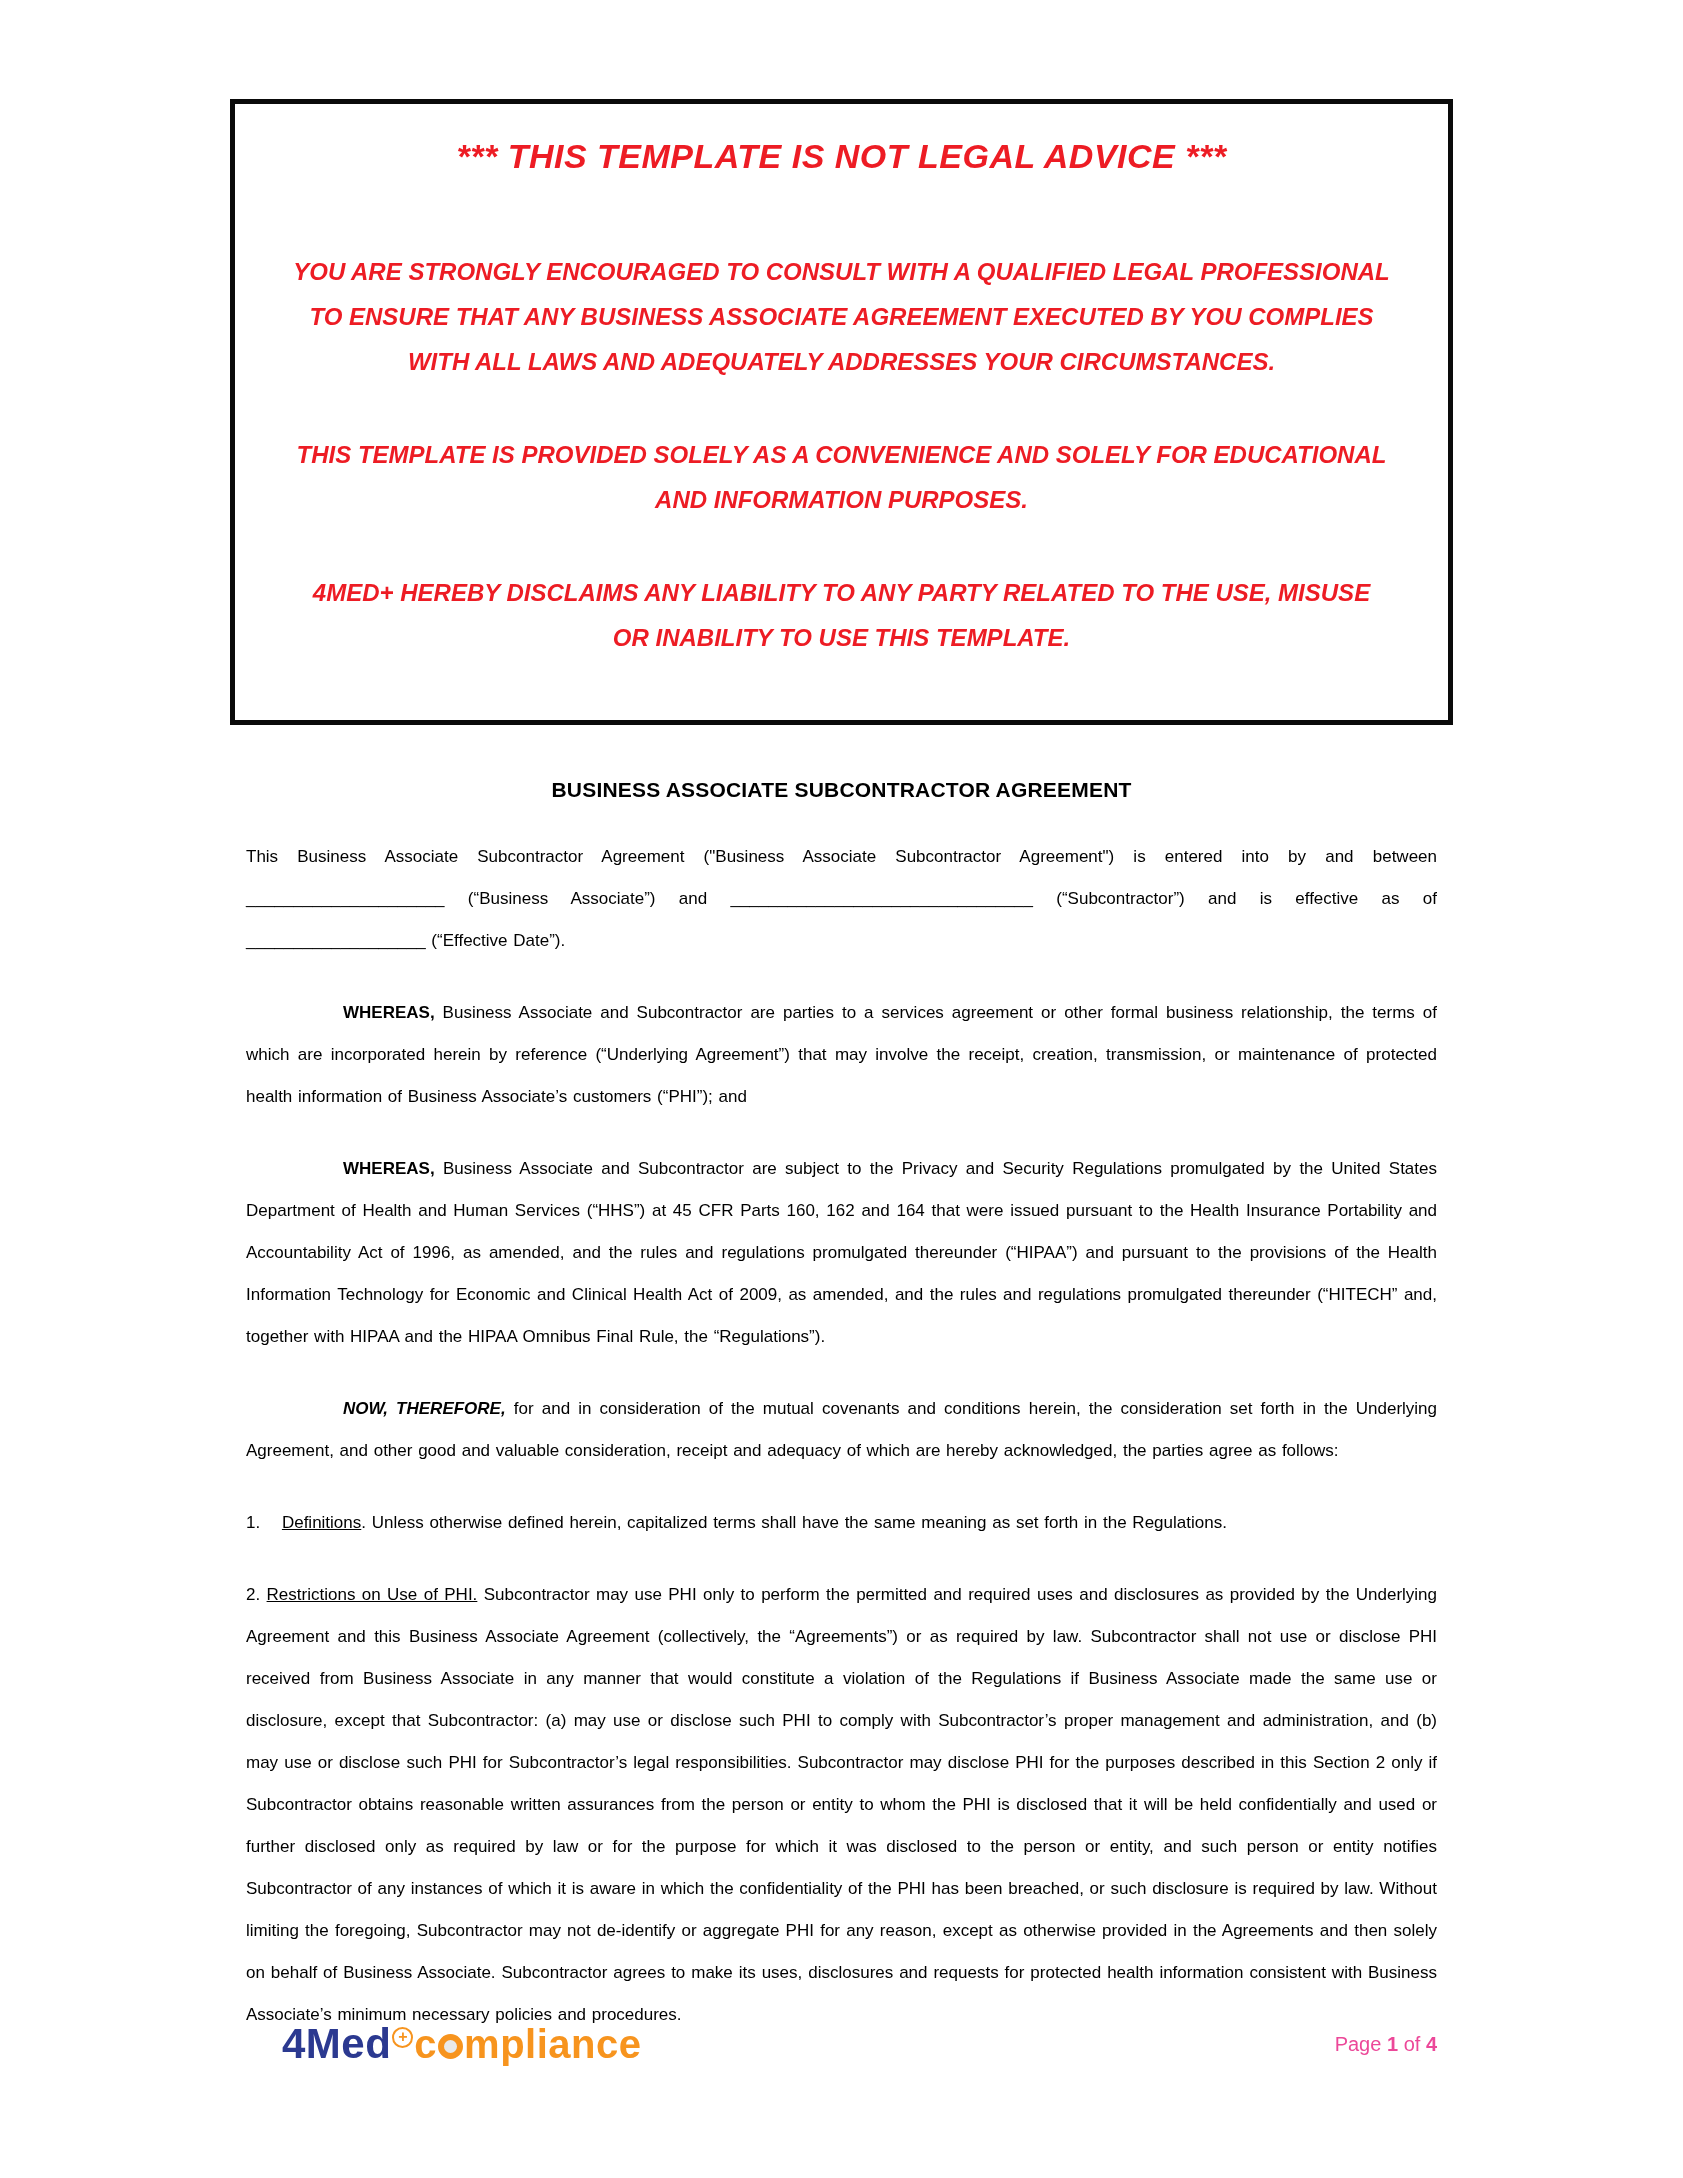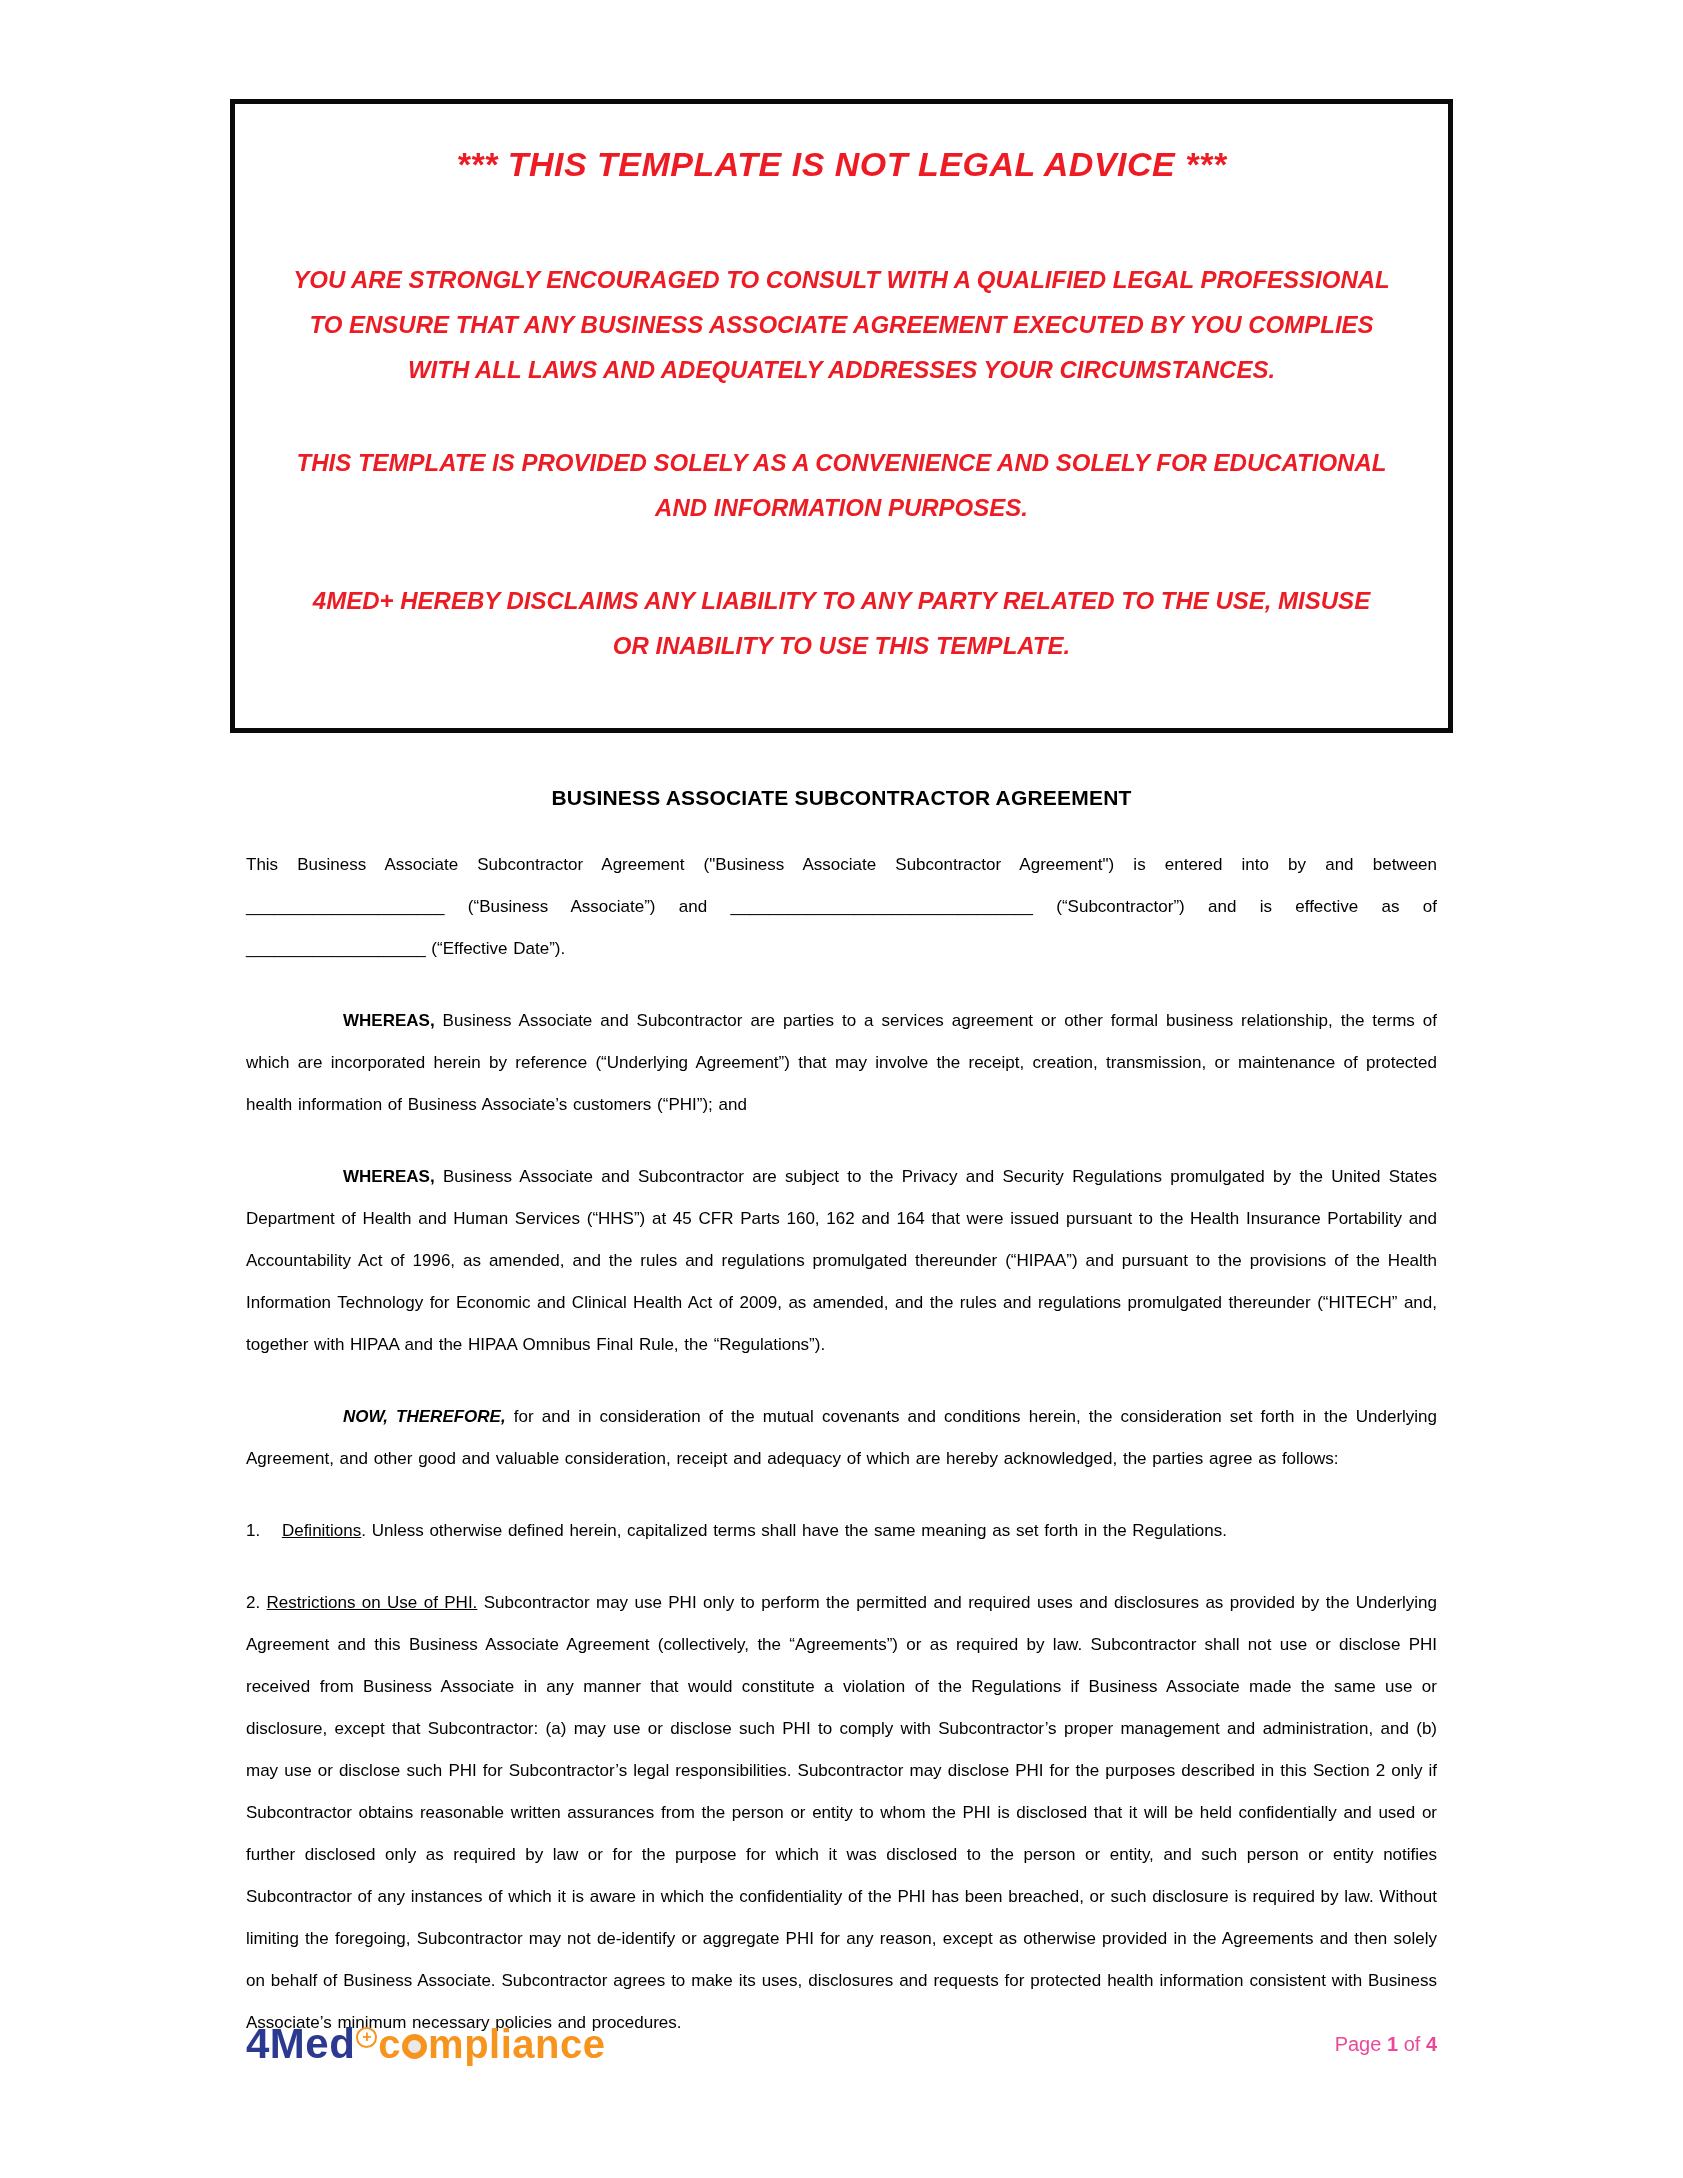--- a/index.html
+++ b/index.html
@@ -15,21 +15,21 @@
     font-family: "Liberation Sans", sans-serif;
     color: #000000;
     overflow: hidden;
   }
   
   .disclaimer-box {
     box-sizing: border-box;
     width: 1223px;
     margin: 99px auto 0 auto;
     border: 5px solid #0a0a0a;
-    padding: 38px 57px 12px 57px;
+    padding: 30px 57px 12px 57px;
     text-align: center;
     color: var(--disclaimer_red, #ed1c24);
     font-style: italic;
     font-weight: bold;
   }
   .disclaimer-title {
     font-size: 34px;
     line-height: 44px;
     margin-bottom: 71px;
     letter-spacing: 0.5px;
@@ -67,20 +67,21 @@
     right: 246px;
     top: 2020px;
     display: flex;
     justify-content: space-between;
     align-items: center;
   }
   .logo {
     display: inline-flex;
     align-items: baseline;
     white-space: nowrap;
+    margin-left: 36px;
   }
   .logo-4med {
     color: var(--logo_blue, #2b3990);
     font-size: 42px;
     font-weight: bold;
     letter-spacing: 0.5px;
   }
   .logo-plus {
     display: inline-flex;
     align-items: center;

